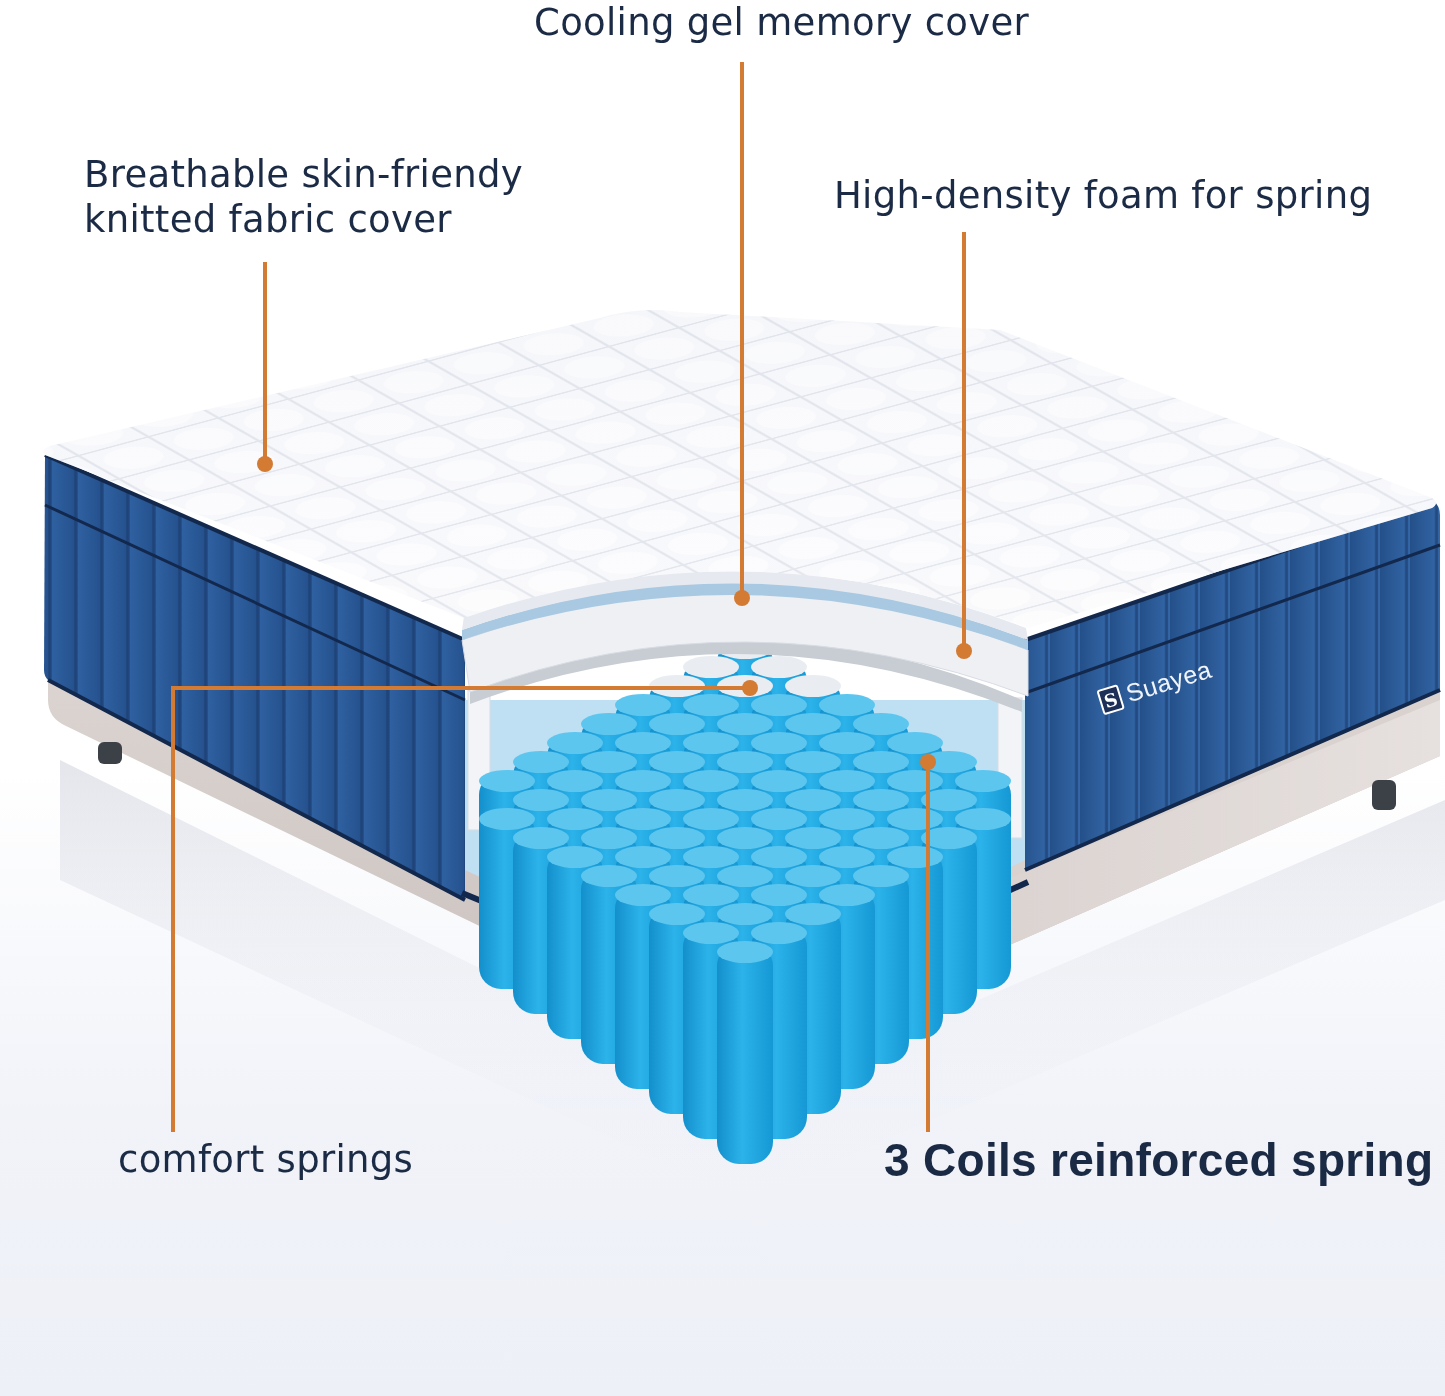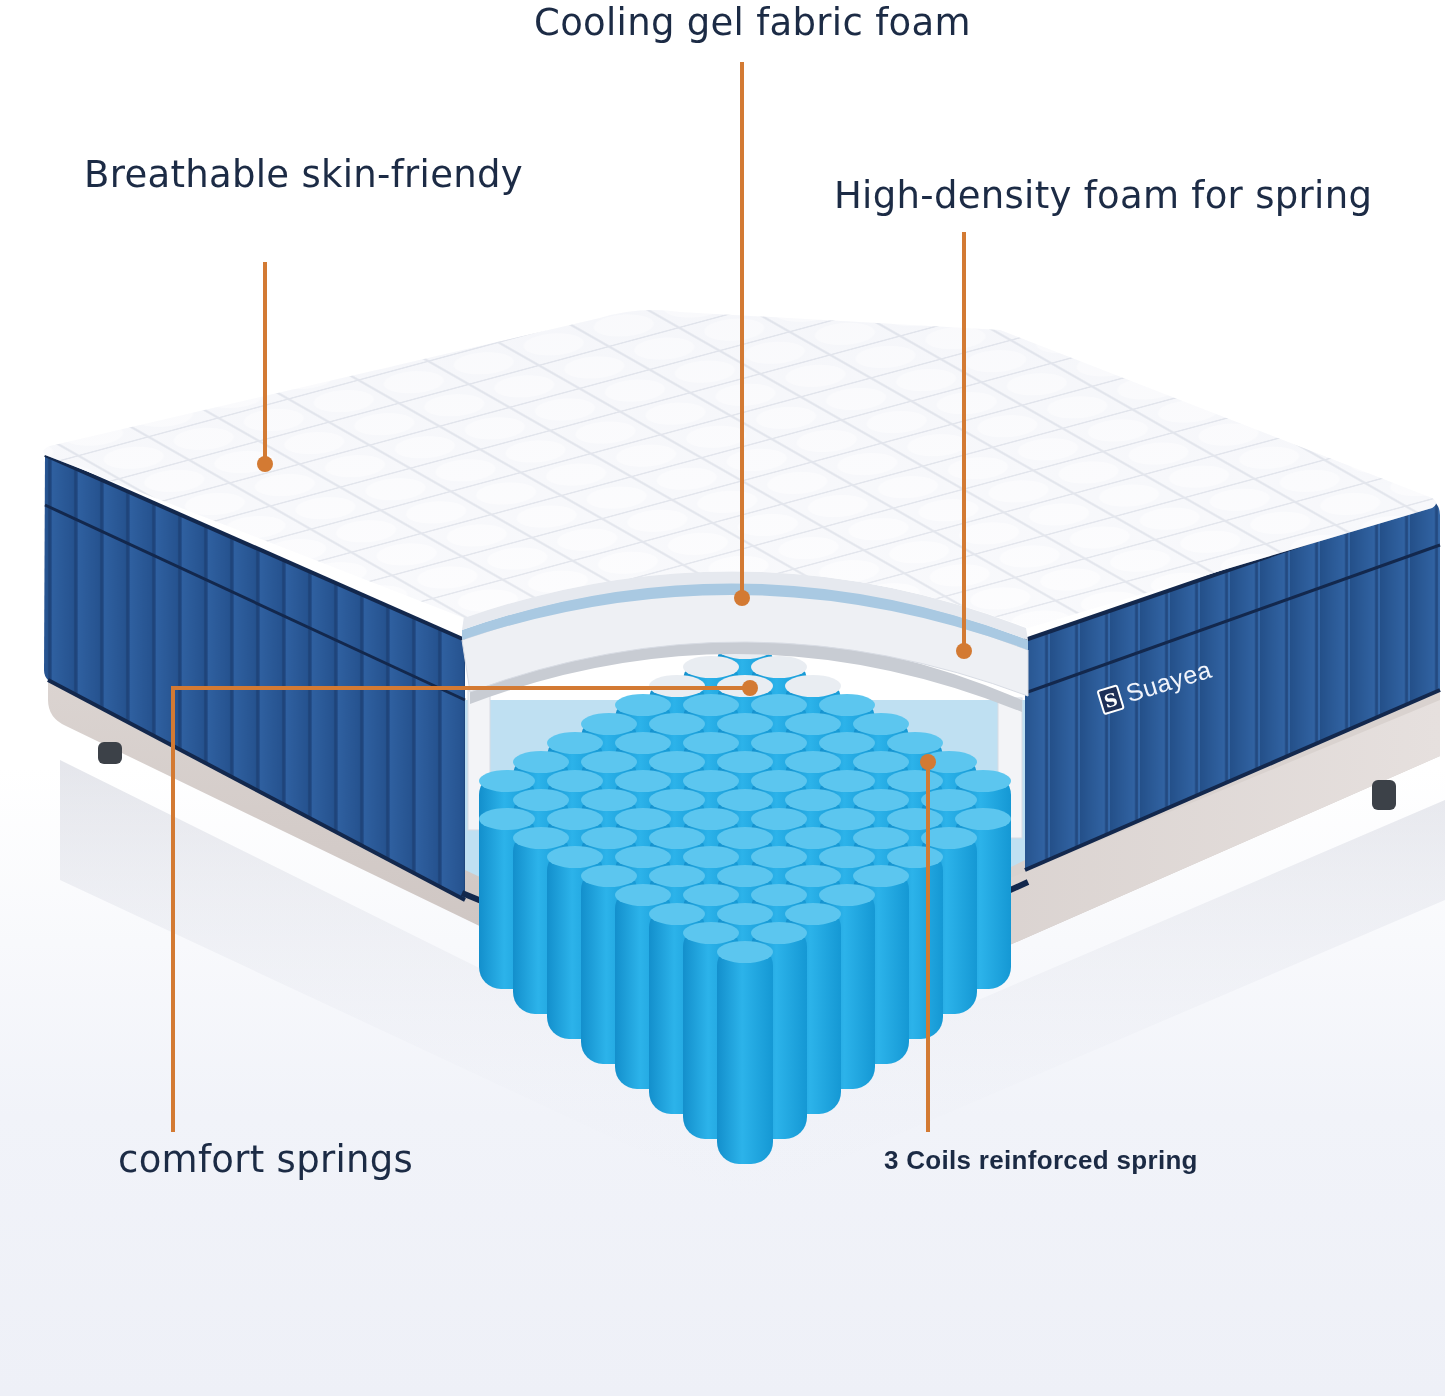--- a/index.html
+++ b/index.html
@@ -6,21 +6,21 @@
   body {
     width:1445px; height:1396px; position:relative; overflow:hidden;
     background: linear-gradient(180deg, #ffffff 0%, #ffffff 55%, #f1f3f9 80%, #eef0f7 100%);
     font-family: "DejaVu Sans", "Liberation Sans", sans-serif;
   }
   .scene { position:absolute; left:0; top:0; width:1445px; height:1396px; }
   .label {
     position:absolute; color:#1c2b45; font-size:37px; line-height:45px;
     letter-spacing:0.3px; white-space:nowrap; font-weight:400;
   }
-  .label.bold { font-family: "Liberation Sans", "DejaVu Sans", sans-serif; font-weight:600; font-size:26px; color:#1b2a44; }
+  .label.bold { font-family: "Liberation Sans", "DejaVu Sans", sans-serif; font-weight:600; font-size:46px; color:#1b2a44; }
   .label .line { display:block; }
   .brand {
     position:absolute; left:1100px; top:688px; transform: rotate(-17deg); transform-origin:left center;
     display:flex; align-items:center; gap:6px;
   }
   .brand .logo {
     width:22px; height:26px; border:2px solid #ffffff; border-radius:3px; background:#1d2f57;
     color:#ffffff; font-family:"DejaVu Serif", serif; font-size:18px; line-height:24px; text-align:center;
     font-weight:700; box-sizing:border-box;
   }
@@ -450,24 +450,25 @@
       <circle cx="928" cy="762" r="8" fill="#d37a33"></circle>
     </g>
 </svg>
 
 <div class="brand">
   <span class="logo">S</span>
   <span class="name">Suayea</span>
 </div>
 
 <div class="label" id="lbl-0" style="left: 534px; top: 0px;">
-  <span class="line">Cooling gel fabric foam</span>
+  <span class="line">Cooling gel memory cover</span>
 </div>
 <div class="label" id="lbl-1" style="left: 84px; top: 152px;">
   <span class="line">Breathable skin-friendy</span>
+  <span class="line">knitted fabric cover</span>
 </div>
 <div class="label" id="lbl-2" style="left: 834px; top: 173px;">
   <span class="line">High-density foam for spring</span>
 </div>
 <div class="label" id="lbl-3" style="left: 118px; top: 1137px;">
   <span class="line">comfort springs</span>
 </div>
 <div class="label bold" id="lbl-4" style="left: 884px; top: 1138px;">
   <span class="line">3 Coils reinforced spring</span>
 </div>

